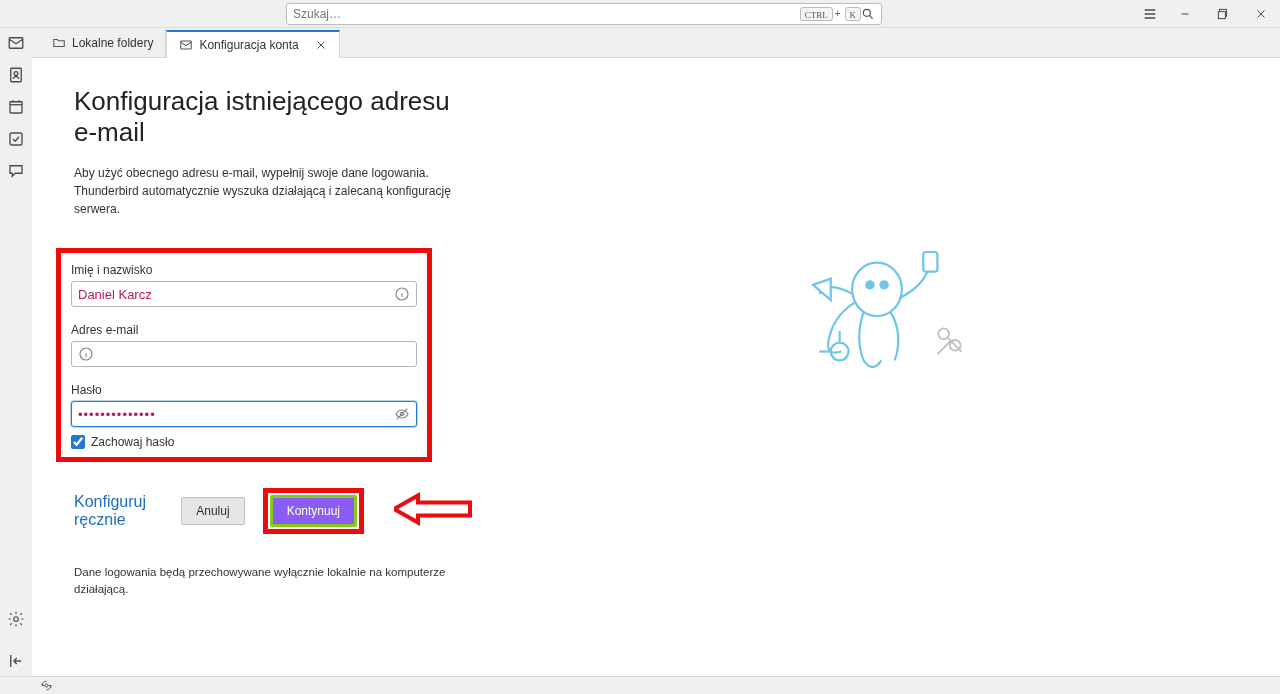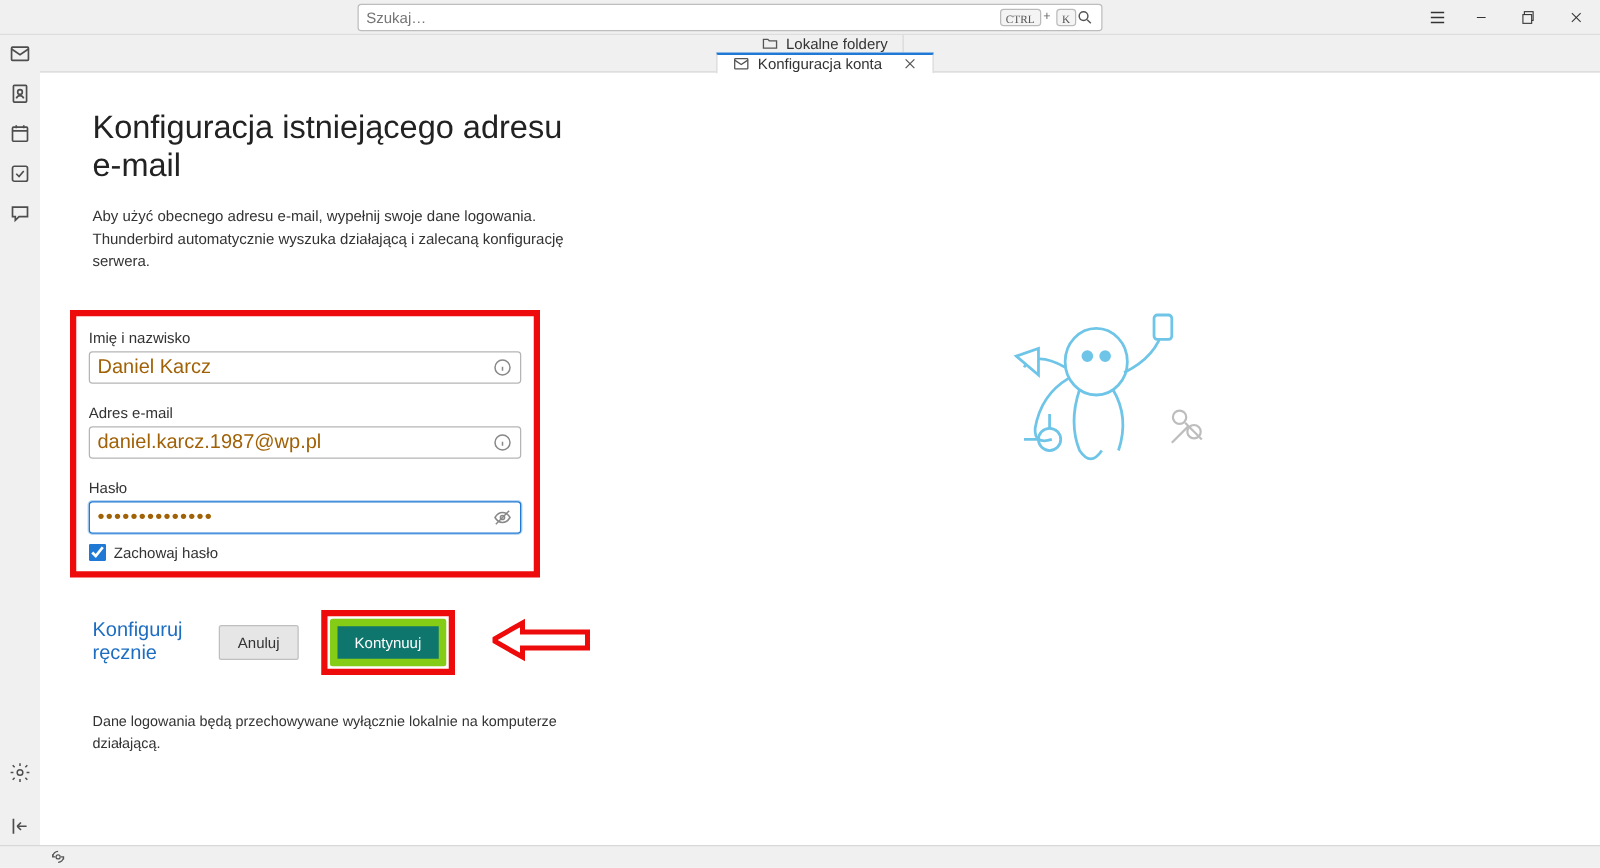--- a/index.html
+++ b/index.html
@@ -37,21 +37,21 @@
 .body-row { display: flex; height: calc(100% - 28px - 18px); }
 
 .left-rail {
   width: 32px; background: #f0f0f0; display: flex; flex-direction: column; align-items: center; padding-top: 6px; gap: 14px;
 }
 .left-rail .rail-icon { width: 18px; height: 18px; color: #4d4d4d; }
 .rail-bottom { margin-top: auto; margin-bottom: 6px; }
 
 .main-area { flex: 1; display: flex; flex-direction: column; background: #fff; }
 
-.tabbar { height: 30px; background: #f0f0f0; display: flex; align-items: center; border-bottom: 1px solid #d7d7d7; padding-left: 8px; flex-direction: column; }
+.tabbar { height: 30px; background: #f0f0f0; display: flex; align-items: flex-end; border-bottom: 1px solid #d7d7d7; padding-left: 8px; }
 .tab {
   display: flex; align-items: center; gap: 6px; height: 28px; padding: 0 12px; font-size: 12px; color: #333;
   border-right: 1px solid #d7d7d7;
 }
 .tab.active {
   background: #fff; border: 1px solid #d7d7d7; border-bottom: 1px solid #fff; border-top: 2px solid #2079d4; margin-bottom: -1px;
 }
 .tab .tabicon { width: 14px; height: 14px; color: #555; }
 .tab .close { width: 12px; height: 12px; margin-left: 10px; color: #555; }
 
@@ -63,30 +63,30 @@
 .desc { font-size: 12px; color: #333; line-height: 1.5; margin-bottom: 30px; }
 
 .highlight-box {
   border: 5px solid #ee0b0b; padding: 10px 10px 8px 10px; margin-left: -18px; width: 376px;
 }
 .form-label { font-size: 12px; color: #333; margin-bottom: 4px; display: block; }
 .input-row {
   position: relative; display: flex; align-items: center; background: #fff; border: 1px solid #b5b5b5; border-radius: 3px; height: 26px; padding: 0 6px; margin-bottom: 16px;
 }
 .input-row.focus { border: 1px solid #2079d4; box-shadow: 0 0 0 1px rgba(32,121,212,.3); }
-.input-row input { border: none; outline: none; flex: 1; font-size: 16px; color: #a16207; background: transparent; }
+.input-row input { border: none; outline: none; flex: 1; font-size: 13px; color: #be185d; background: transparent; }
 .input-trail { width: 16px; height: 16px; color: #888; }
 .checkbox-row { display: flex; align-items: center; gap: 6px; font-size: 12px; color: #333; margin-top: -8px; }
 .checkbox-row input { width: 14px; height: 14px; accent-color: #2079d4; }
 
 .action-row { display: flex; align-items: center; margin-top: 26px; }
 .link { font-size: 16px; color: #1d6dc1; cursor: pointer; }
 .action-right { margin-left: auto; display: flex; gap: 12px; align-items: center; }
 .btn { font-size: 12px; padding: 6px 14px; border: 1px solid #bfbfbf; background: #e6e6e6; color: #333; border-radius: 2px; cursor: pointer; }
-.btn.primary { background: #0f766e; color: #fff; border: 6px solid #84cc16; }
+.btn.primary { background: #8b5cf6; color: #fff; border: 3px solid #84cc16; }
 .highlight-btn { border: 5px solid #ee0b0b; padding: 2px 2px; display: inline-block; margin-left: 6px; }
 
 .arrow { margin-left: 30px; }
 .arrow svg { width: 80px; height: 40px; }
 
 .footnote { font-size: 11.5px; color: #333; margin-top: 30px; line-height: 1.5; }
 
 .statusbar { height: 18px; background: #f0f0f0; border-top: 1px solid #d7d7d7; display: flex; align-items: center; padding-left: 40px; font-size: 11px; color: #444; }
 .statusbar .sicon { width: 13px; height: 13px; }
 
@@ -206,21 +206,20 @@
             <input value="Daniel Karcz" style="">
             <svg class="input-trail" viewBox="0 0 24 24" fill="none" stroke="currentColor" stroke-width="1.8">
                 <circle cx="12" cy="12" r="9"></circle>
                 <line x1="12" y1="8" x2="12" y2="8"></line>
                 <line x1="12" y1="11" x2="12" y2="16"></line>
               </svg>
           </div>
 
           <label class="form-label">Adres e-mail</label>
           <div class="input-row">
-            <input value="daniel.karcz.1987@wp.pl" style="">
             <svg class="input-trail" viewBox="0 0 24 24" fill="none" stroke="currentColor" stroke-width="1.8">
                 <circle cx="12" cy="12" r="9"></circle>
                 <line x1="12" y1="8" x2="12" y2="8"></line>
                 <line x1="12" y1="11" x2="12" y2="16"></line>
               </svg>
           </div>
 
           <label class="form-label">Hasło</label>
           <div class="input-row focus">
             <input type="text" style="letter-spacing: 1px;" value="••••••••••••••">

